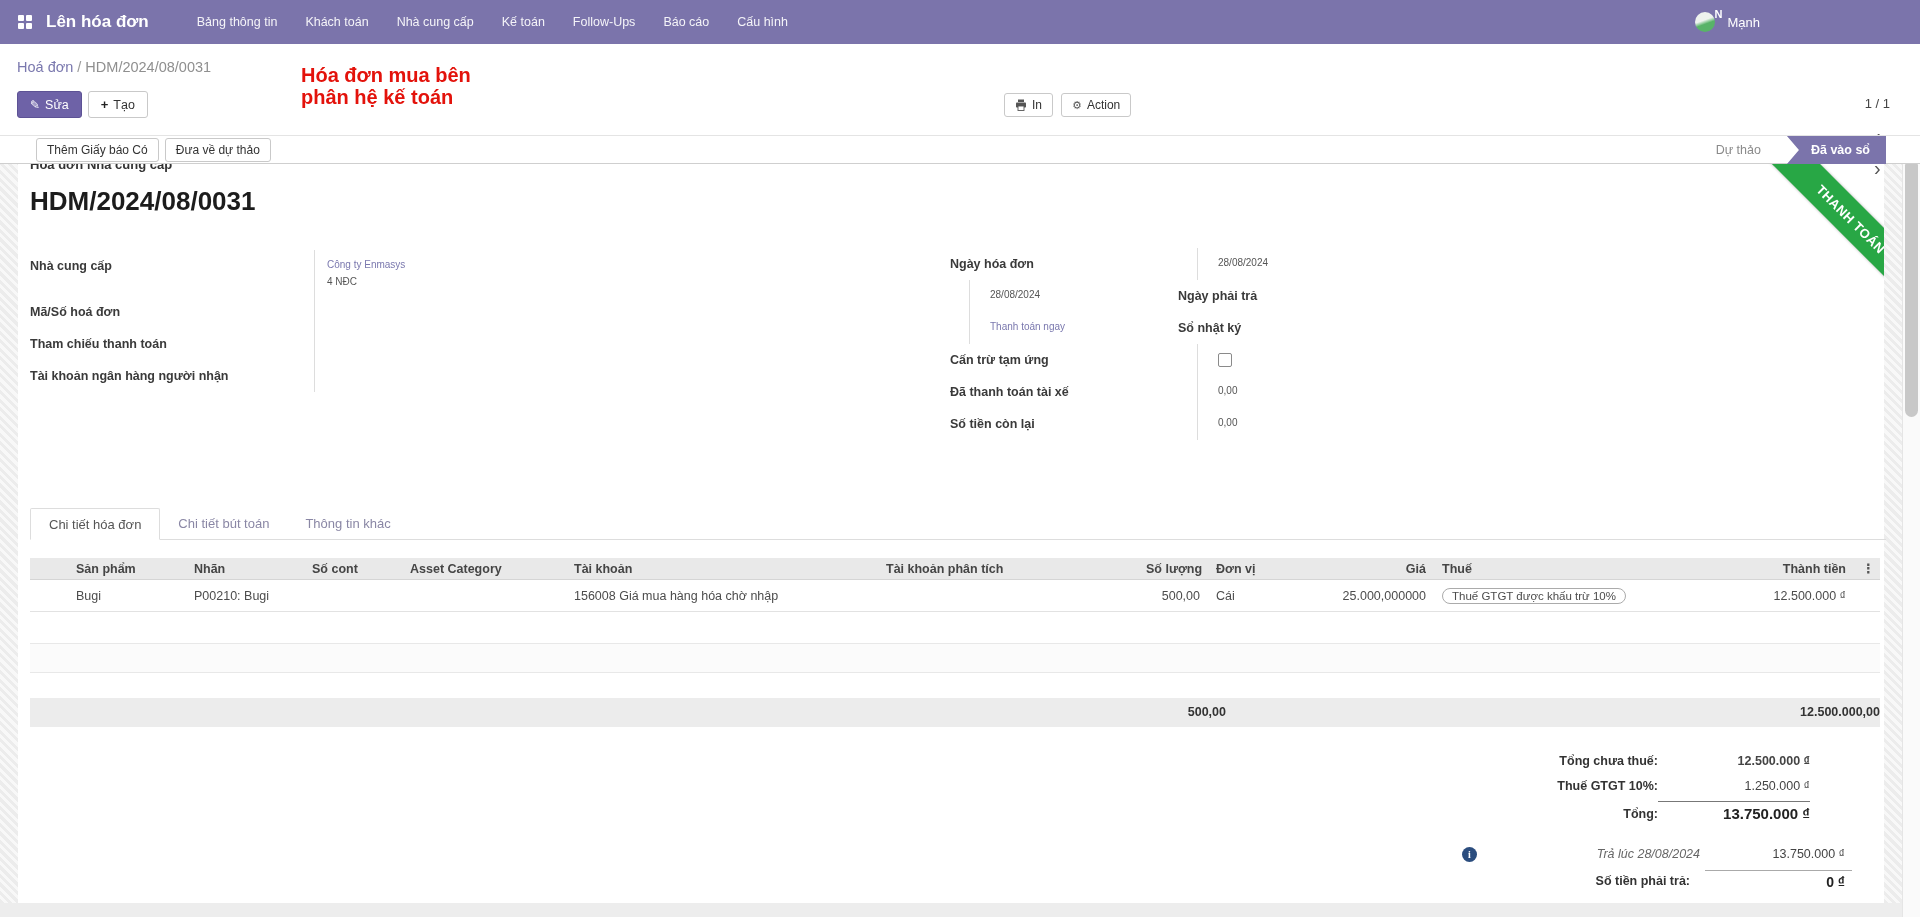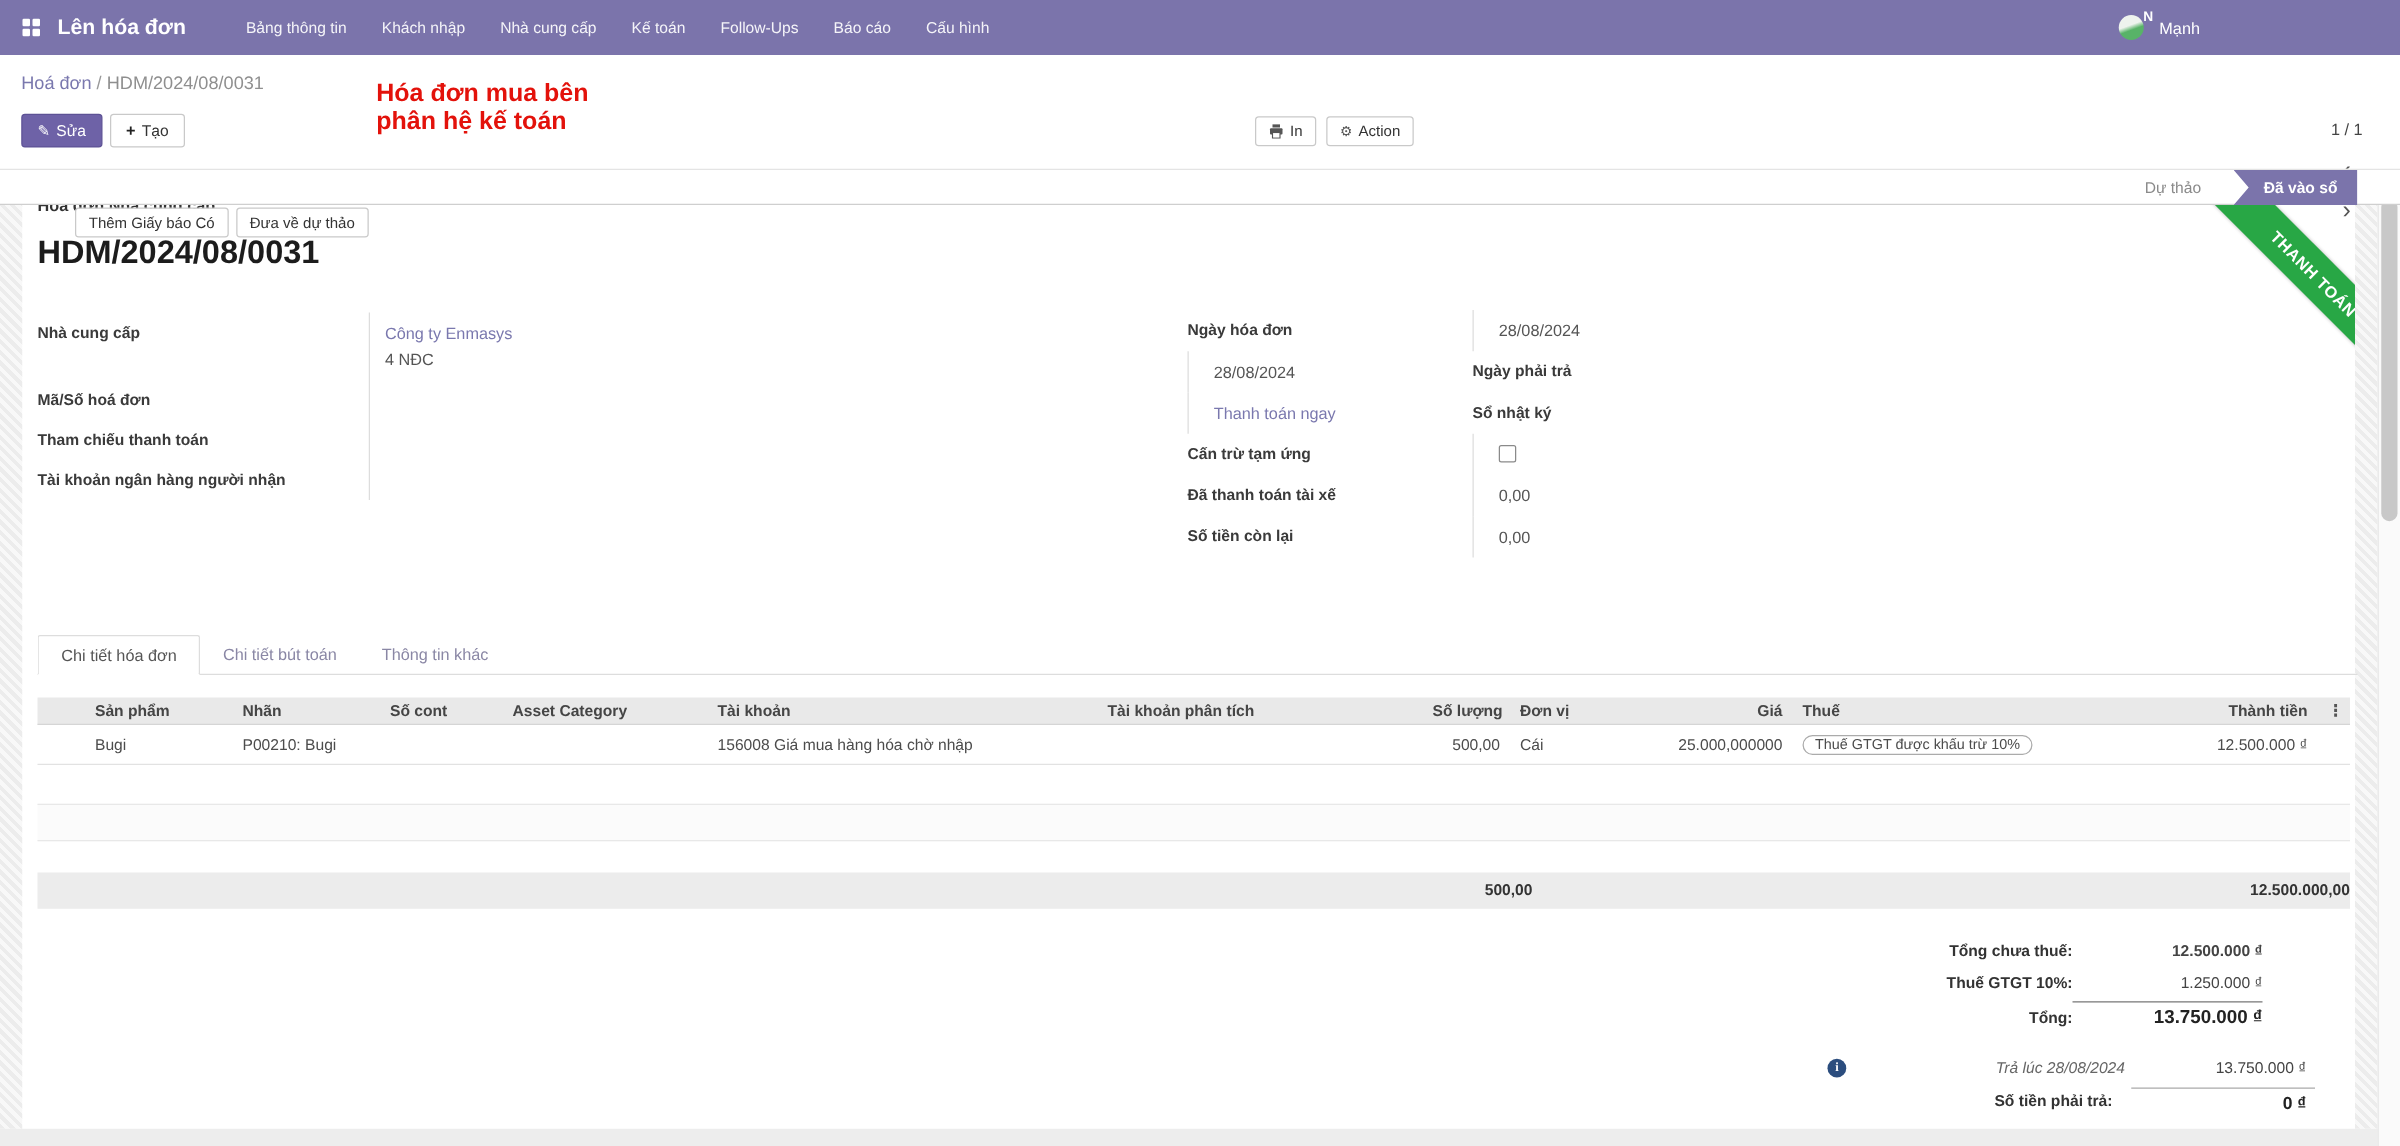--- a/index.html
+++ b/index.html
@@ -31,40 +31,40 @@
   .center-btns { position:absolute; left:1004px; top:49px; display:flex; gap:8px; }
   .btn-sm { padding:4px 10px; font-size:12px; }
   .pager { position:absolute; right:30px; top:52px; display:flex; align-items:center; gap:18px; color:#444; font-size:13px;flex-direction:column; }
   .pager-arrow { font-size:20px; color:#555; cursor:pointer; line-height:14px; }
   .ico-glyph { font-size:11px; color:#555; }
   .pencil { font-size:12px; color:#fff; }
   .plus { font-weight:bold; font-size:13px; color:#222; }
 
   
   .statusbar { position:absolute; left:0; top:135px; width:1920px; height:29px; background:#fff; border-top:1px solid #e4e4e4; border-bottom:1px solid #cfcfcf; z-index:6; }
-  .sb-buttons { position:absolute; left:60px; top:2px; display:flex; gap:6px;margin-top:28px; }
+  .sb-buttons { position:absolute; left:36px; top:2px; display:flex; gap:6px; }
   .sb-states { position:absolute; right:34px; top:0; height:28px; display:flex; align-items:center; }
   .state-draft { color:#8a8a8a; font-size:12.5px; padding:0 26px; cursor:pointer; }
   .state-posted { background:#7b74ab; color:#fff; font-size:12.5px; font-weight:bold; height:28px; line-height:28px; padding:0 16px 0 24px; clip-path:polygon(0 0,100% 0,100% 100%,0 100%,12px 50%); cursor:pointer; }
 
   
   .sheet { position:absolute; left:18px; top:164px; width:1866px; height:739px; background:#fff; }
   .hatch { position:absolute; top:164px; height:739px; background:repeating-linear-gradient(45deg,#ececec 0 3px,#f8f8f8 3px 6px); }
   .hatch-left { left:0; width:18px; }
   .hatch-right { left:1884px; width:18px; }
   .bottom-band { position:absolute; left:0; top:903px; width:1920px; height:14px; background:#ededed; }
 
   .doc-type { position:absolute; left:12px; top:-7px; font-size:13px; font-weight:bold; color:#333; }
   .doc-number { position:absolute; left:12px; top:22px; font-size:26px; font-weight:bold; color:#1c1c1c; }
 
   .fgroup { position:absolute; display:grid; grid-template-columns:auto 1fr; }
   .fg-left { left:12px; top:86px; width:560px; grid-template-columns:265px 1fr; }
   .fg-right { left:932px; top:84px; width:590px; grid-template-columns:228px 1fr; }
   .flabel { font-size:12.5px; font-weight:bold; color:#3a3a3a; padding:9px 8px 9px 0; }
-  .fvalue { font-size:13px; color:#555; padding:9px 0 9px 20px; border-left:1px solid #ddd; }
+  .fvalue { font-size:10px; color:#555; padding:9px 0 9px 20px; border-left:1px solid #ddd;margin-left:19px; }
   .fg-left .fvalue { padding-left:12px; }
   .flink { color:#7a78ae; cursor:pointer; }
   .fvalue .sub { color:#555; margin-top:6px; }
   .checkbox { width:14px; height:14px; border:1px solid #8a8a8a; border-radius:2px; background:#fff; display:inline-block; vertical-align:-2px; cursor:pointer; }
 
   
   .ribbon-wrap { position:absolute; left:1726px; top:164px; width:158px; height:160px; overflow:hidden; pointer-events:none; }
   .ribbon { position:absolute; left:10px; top:38px; width:230px; height:34px; background:#28a745; transform:rotate(45deg); display:flex; align-items:center; justify-content:center; color:#fff; font-size:13px; font-weight:bold; letter-spacing:.5px; box-shadow:0 0 3px rgba(0,0,0,.3); }
 
   
@@ -115,21 +115,21 @@
 
   <nav class="navbar">
     <span class="grid-icon">
         <b></b>
         <b></b>
         <b></b>
         <b></b>
       </span>
     <span class="app-title">Lên hóa đơn</span>
     <span class="nav-menu">Bảng thông tin</span>
-    <span class="nav-menu">Khách nhập</span>
+    <span class="nav-menu">Khách toán</span>
     <span class="nav-menu">Nhà cung cấp</span>
     <span class="nav-menu">Kế toán</span>
     <span class="nav-menu">Follow-Ups</span>
     <span class="nav-menu">Báo cáo</span>
     <span class="nav-menu">Cấu hình</span>
 
     <div class="nav-right">
 
       <span class="user-zone">
         <span class="avatar">

